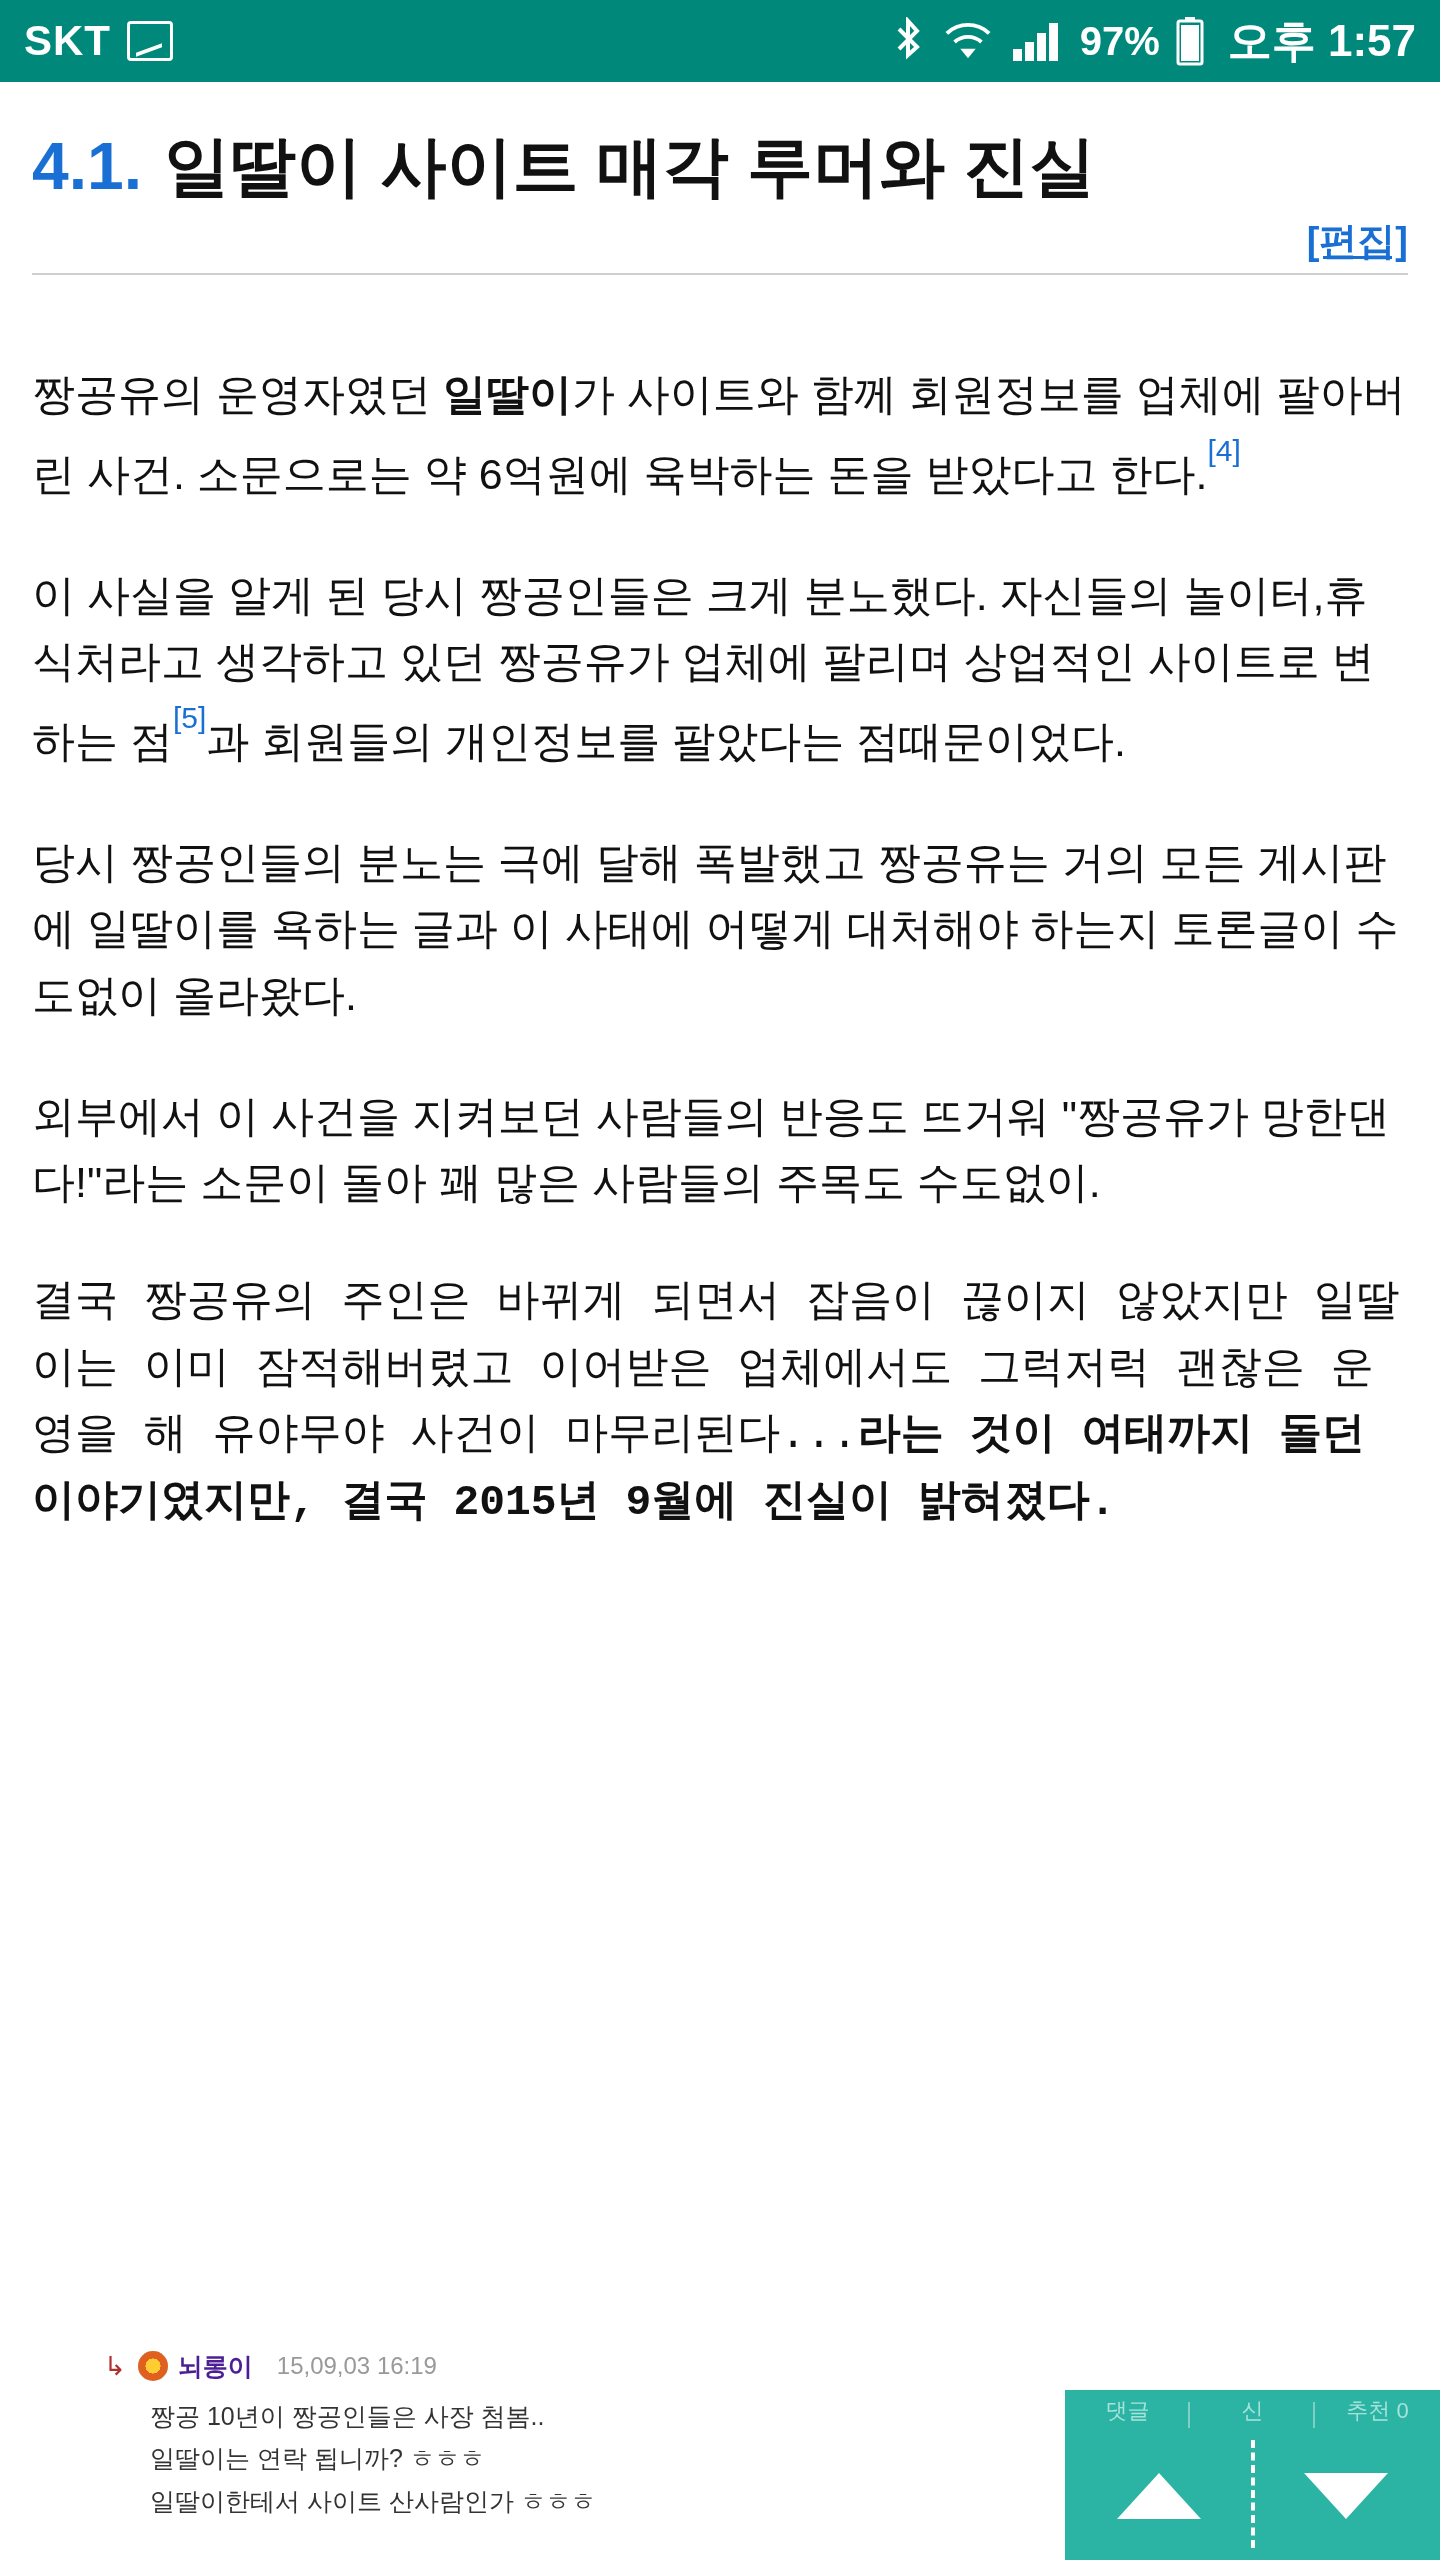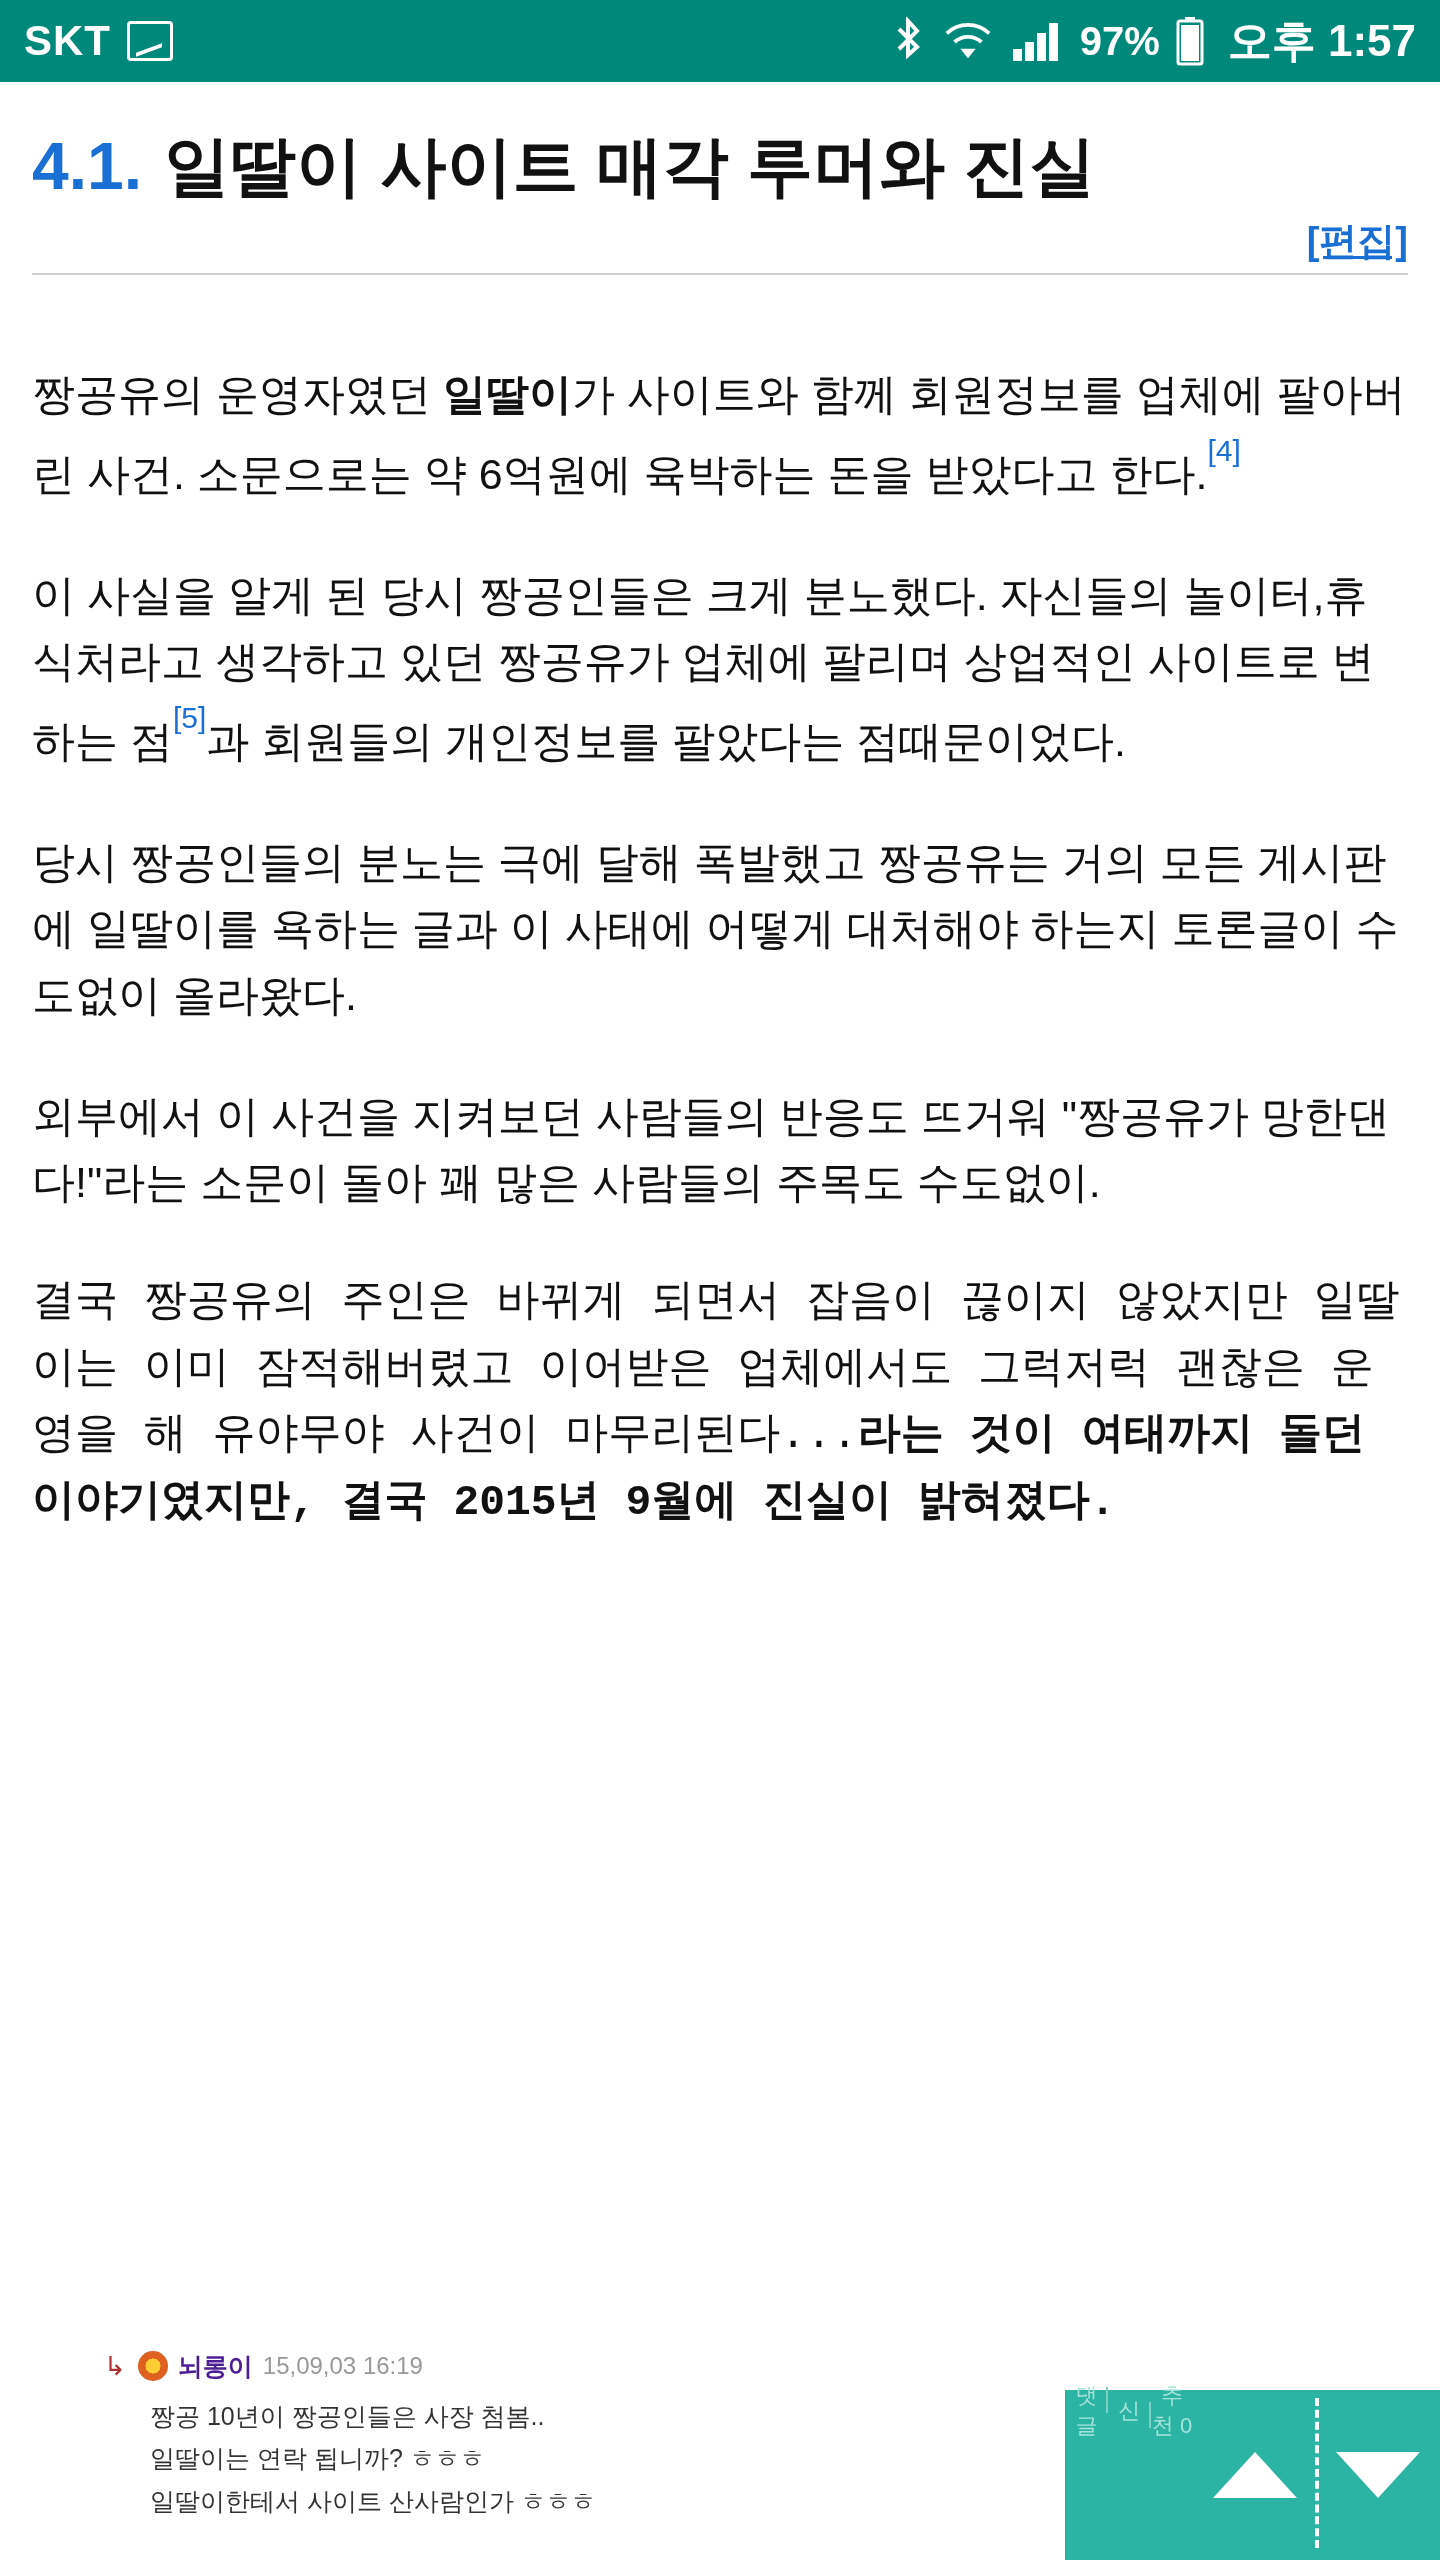--- a/index.html
+++ b/index.html
@@ -150,39 +150,40 @@
     display: inline-block;
   }
   .cmt-name {
     color: #4c1d95;
     font-size: 25px;
     font-weight: bold;
   }
   .cmt-date {
     color: #999999;
     font-size: 24px;
+    margin-left: 14px;
   }
   .cmt-body {
     margin-left: 118px;
     margin-top: 12px;
     color: #333333;
     font-size: 25px;
     line-height: 1.7;
   }
 
   
   .floatnav {
     position: absolute;
     right: 0;
     bottom: 0;
     width: 375px;
     height: 170px;
     background: #2bb3a3;
     display: flex;
-    flex-direction: row;
+    flex-direction: column;
   }
   .fn-top {
     height: 42px;
     display: flex;
     align-items: center;
     color: #a5e3da;
     font-size: 22px;
   }
   .fn-top > div {
     flex: 1;

